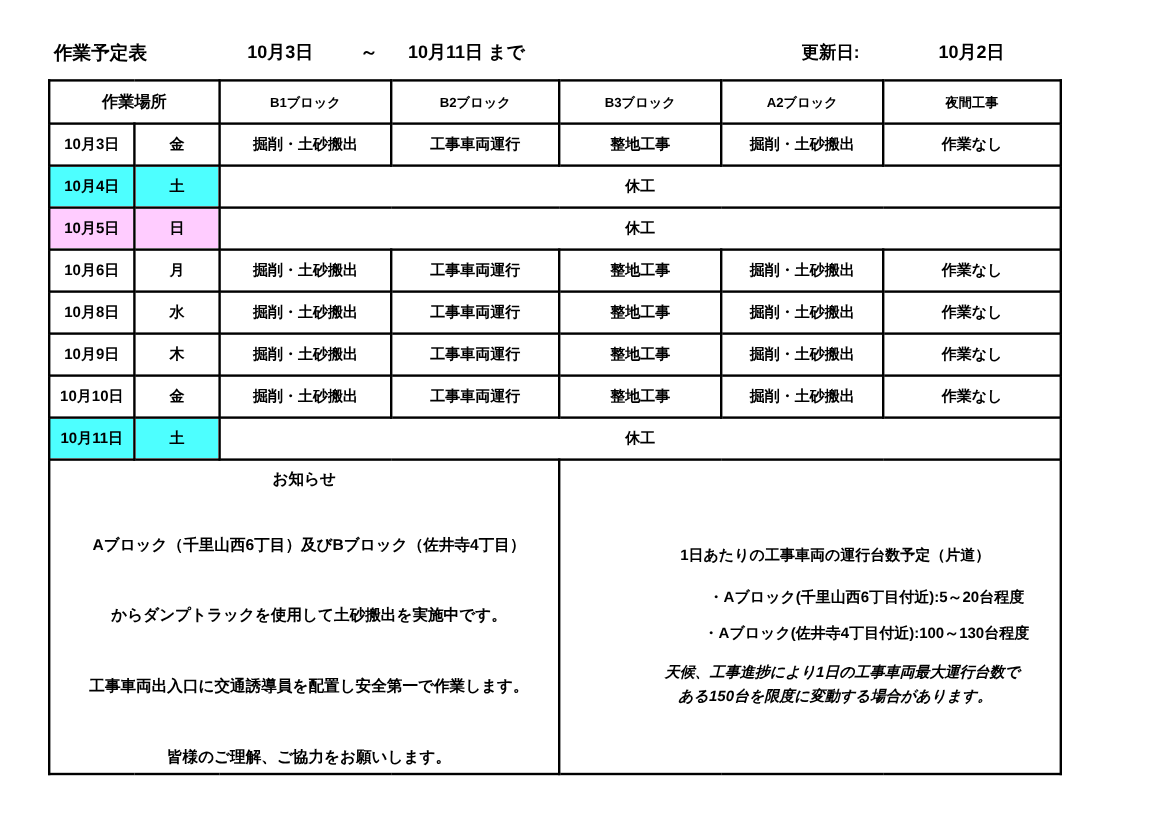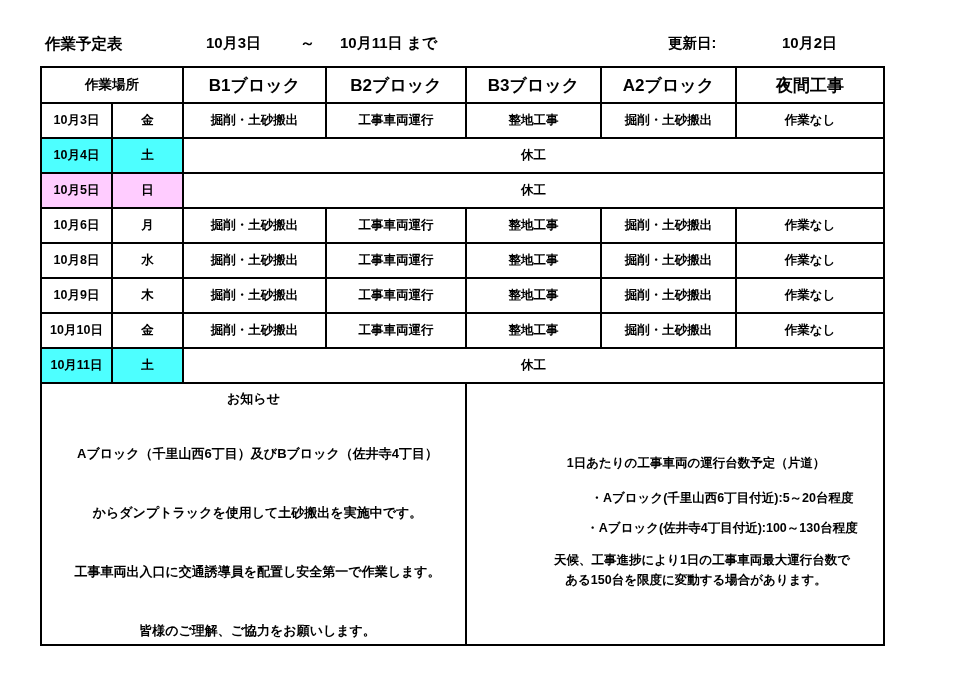--- a/index.html
+++ b/index.html
@@ -19,40 +19,40 @@
   .hdr .u2{left:782px;}
   
   table.sched{
     position:absolute;left:40px;top:66px;border-collapse:collapse;table-layout:fixed;
   }
   table.sched td{
     border:2px solid #000;text-align:center;vertical-align:middle;
     font-weight:bold;padding:0;overflow:hidden;
   }
   td.loc{font-size:13.5px;}
-  td.colh{font-size:17px;}
+  td.colh{font-size:11px;}
   tr.hrow td{height:34px;text-align:center;}
   tr.subrow td{height:28px;}
   tr.subrow td.small{font-size:10px;font-weight:normal;color:#595959;}
   td.content{font-size:13px;}
   tr.drow td{height:33px;font-size:12.5px;}
   td.date{font-size:13px;}
   td.wd{font-size:13px;}
   td.rest{font-size:13px;}
   .bg-cyan{background:var(--cyan,#4DFFFF);}
   .bg-pink{background:var(--pink,#FFCCFF);}
   
   td.notice-cell{height:138px;vertical-align:top;text-align:left;}
   .notice-inner{padding:6px 10px 0 10px;}
   .notice-title{font-size:13px;font-weight:bold;margin-bottom:13px;}
   .notice-line{font-size:13px;font-weight:600;line-height:27px;padding-left:8px;white-space:nowrap;margin-top:32px;}
   .traffic-inner{padding:17px 2px 0 44px;}
   .traffic-heading{font-size:12.5px;font-weight:bold;margin-bottom:11px;white-space:nowrap;}
   .traffic-bullet{font-size:12.5px;font-weight:bold;line-height:30px;margin-left:52px;white-space:nowrap;}
-  .traffic-note{margin-top:7px;}
+  .traffic-note{margin-top:7px;font-style:italic;}
   .traffic-note-line{font-size:12.5px;font-weight:bold;line-height:20px;white-space:nowrap;}
   .traffic-note-line.first{padding-left:12px;}
 </style>
 </head>
 <body>
 
 <div class="hdr">
   <span class="t1">作業予定表</span>
   <span class="p1">10月3日</span>
   <span class="p2">～</span>

